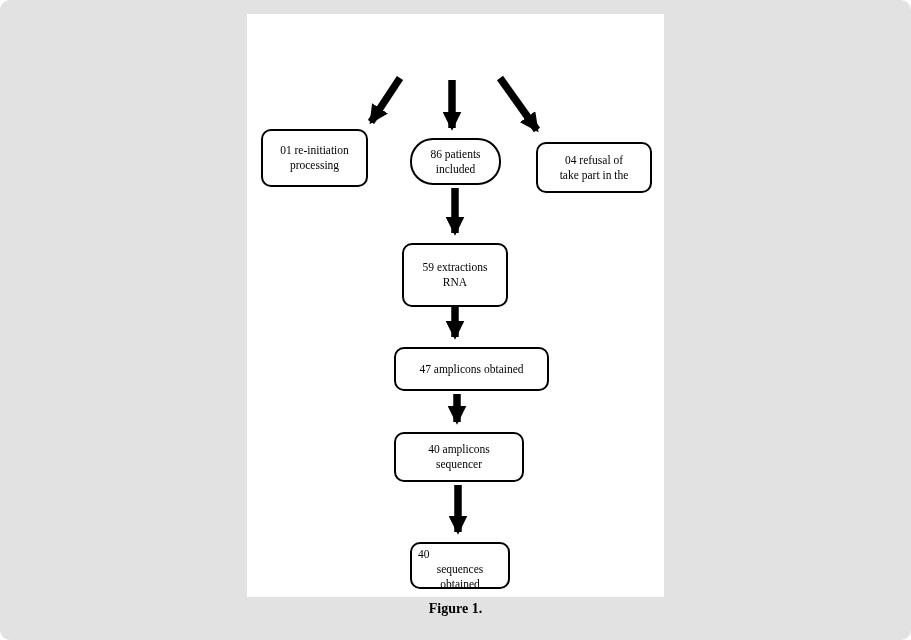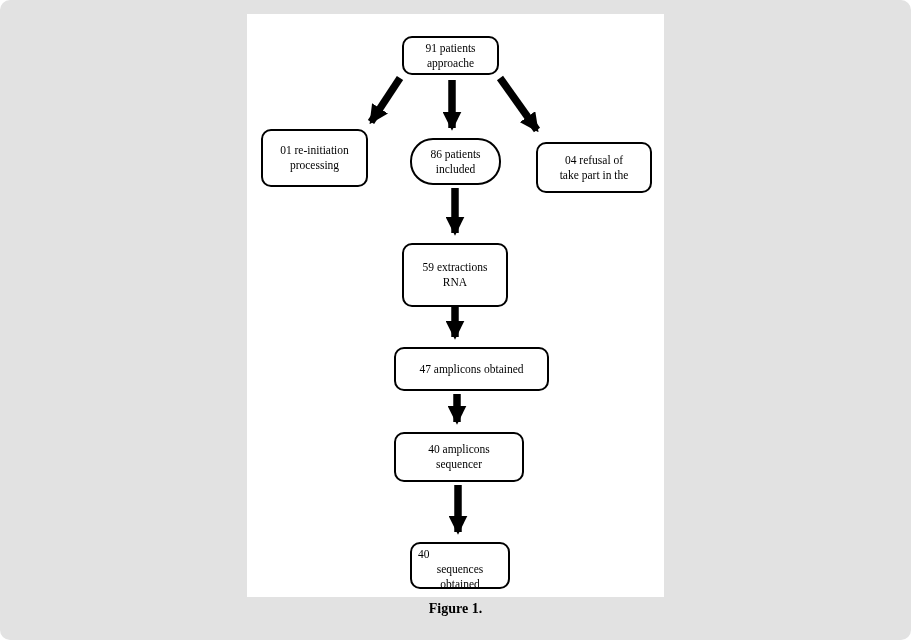--- a/index.html
+++ b/index.html
@@ -90,24 +90,20 @@
       </defs>
       <line x1="153" y1="64" x2="124" y2="108" marker-end="url(#ah)"></line>
       <line x1="205" y1="66" x2="205" y2="114" marker-end="url(#ah)"></line>
       <line x1="253" y1="64" x2="290" y2="116" marker-end="url(#ah)"></line>
       <line x1="208" y1="174" x2="208" y2="219" marker-end="url(#ah)"></line>
       <line x1="208" y1="288" x2="208" y2="323" marker-end="url(#ah)"></line>
       <line x1="210" y1="380" x2="210" y2="408" marker-end="url(#ah)"></line>
       <line x1="211" y1="471" x2="211" y2="518" marker-end="url(#ah)"></line>
     </svg>
 
-    <div class="node" id="n0">
-      <span>91 patients</span>
-      <span>approache</span>
-    </div>
 
     <div class="node" id="n1">
       <span>01 re-initiation</span>
       <span>processing</span>
     </div>
 
     <div class="node" id="n2">
       <span>86 patients</span>
       <span>included</span>
     </div>

